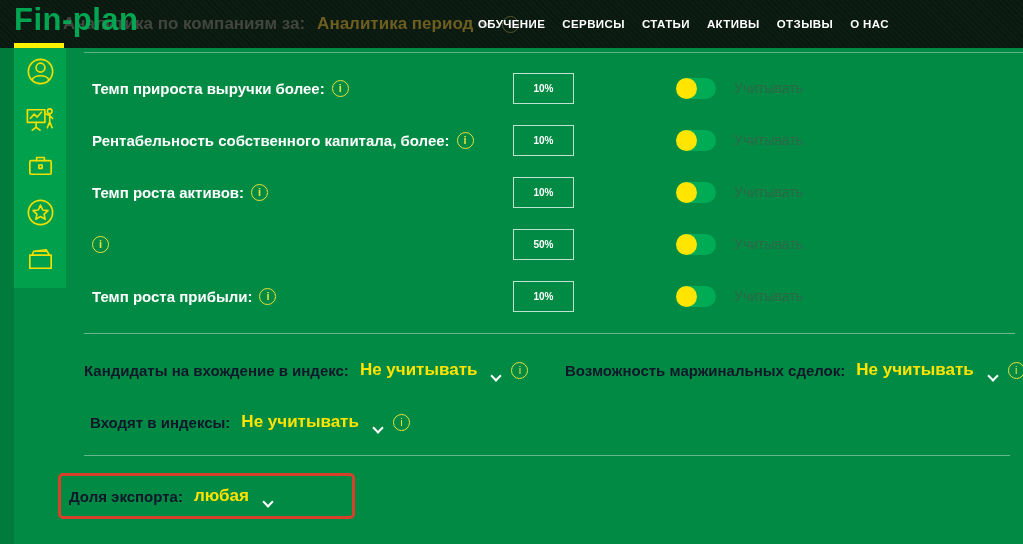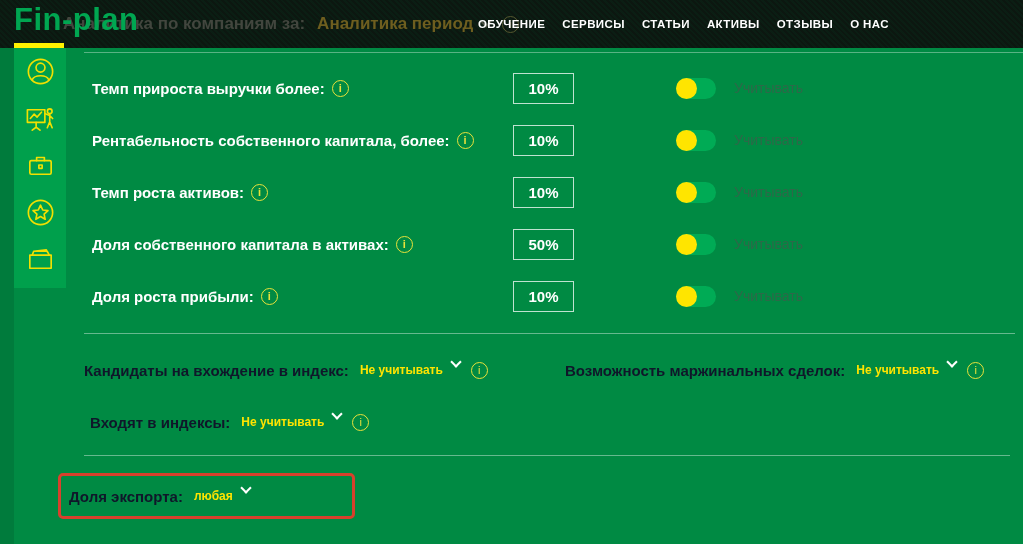--- a/index.html
+++ b/index.html
@@ -30,32 +30,32 @@
   .sidebar { position:absolute; left:0; top:0; width:52px; height:240px; background:#00A04C;
     display:flex; flex-direction:column; align-items:center; padding-top:7px; gap:14px; }
   .side-ic { width:33px; height:33px; cursor:pointer; }
   .side-ic svg { display:block; width:33px; height:33px; stroke:#F2E000; fill:none; stroke-width:1.7; stroke-linecap:round; stroke-linejoin:round; }
 
   
   .num-rows { position:absolute; left:70px; top:14px; }
   .num-row { height:52px; display:flex; align-items:center;margin-left:8px; }
   .num-label { width:421px; color:#fff; font-size:15px; font-weight:bold; display:flex; align-items:center; gap:7px; }
   .val-input { width:61px; height:31px; flex:none; background:transparent; border:1px solid rgba(255,255,255,0.75);
-    color:#fff; font-weight:bold; font-size:15px; text-align:center; font-family:"Liberation Sans", sans-serif; outline:none; }
+    color:#fff; font-weight:bold; font-size:10px; text-align:center; font-family:"Liberation Sans", sans-serif; outline:none; }
   .toggle { margin-left:102px; width:40px; height:21px; flex:none; border-radius:11px; background:#00AB55; position:relative; cursor:pointer; }
   .knob { position:absolute; left:0; top:0; width:21px; height:21px; border-radius:50%; background:#FFE500; }
   .toggle-label { margin-left:18px; color:#2E6849; font-size:14px; }
 
   
   .divider { position:absolute; height:1px; background:rgba(255,255,255,0.4); left:70px; }
   .divider.d1 { top:285px; right:8px; }
   .divider.d2 { top:407px; right:13px; }
   .drop-row { position:absolute; height:40px; display:flex; align-items:center; gap:11px; white-space:nowrap; }
   .drop-label { color:#0f172a; font-size:15px; font-weight:bold; }
-  .drop-value { color:#FFE400; font-size:12px; font-weight:bold; display:flex; align-items:flex-start; gap:9px; cursor:pointer; }
+  .drop-value { color:#FFE400; font-size:17px; font-weight:bold; display:flex; align-items:flex-end; gap:15px; cursor:pointer; }
   .drow-candidates { left:70px; top:302px; }
   .drow-margin { left:551px; top:302px; }
   .drow-indexes { left:76px; top:354px; }
 
   
   .export-box { position:absolute; left:44px; top:425px; width:297px; height:46px;
     border:3px solid #D8402C; border-radius:5px; display:flex; align-items:center; gap:11px; padding-left:8px; white-space:nowrap; }
 </style>
 </head>
 <body>
@@ -159,33 +159,32 @@
         </span>
         <input class="val-input" value="10%" style="">
         <span class="toggle">
             <span class="knob"></span>
           </span>
         <span class="toggle-label">Учитывать</span>
       </div>
 
       <div class="num-row">
         <span class="num-label">
-          <span>Доля собственного капитала в активах:</span>
           <span class="info">i</span>
         </span>
         <input class="val-input" value="50%" style="">
         <span class="toggle">
             <span class="knob"></span>
           </span>
         <span class="toggle-label">Учитывать</span>
       </div>
 
       <div class="num-row">
         <span class="num-label">
-          <span>Доля роста прибыли:</span>
+          <span>Темп роста прибыли:</span>
           <span class="info">i</span>
         </span>
         <input class="val-input" value="10%" style="">
         <span class="toggle">
             <span class="knob"></span>
           </span>
         <span class="toggle-label">Учитывать</span>
       </div>
     </div>
 

